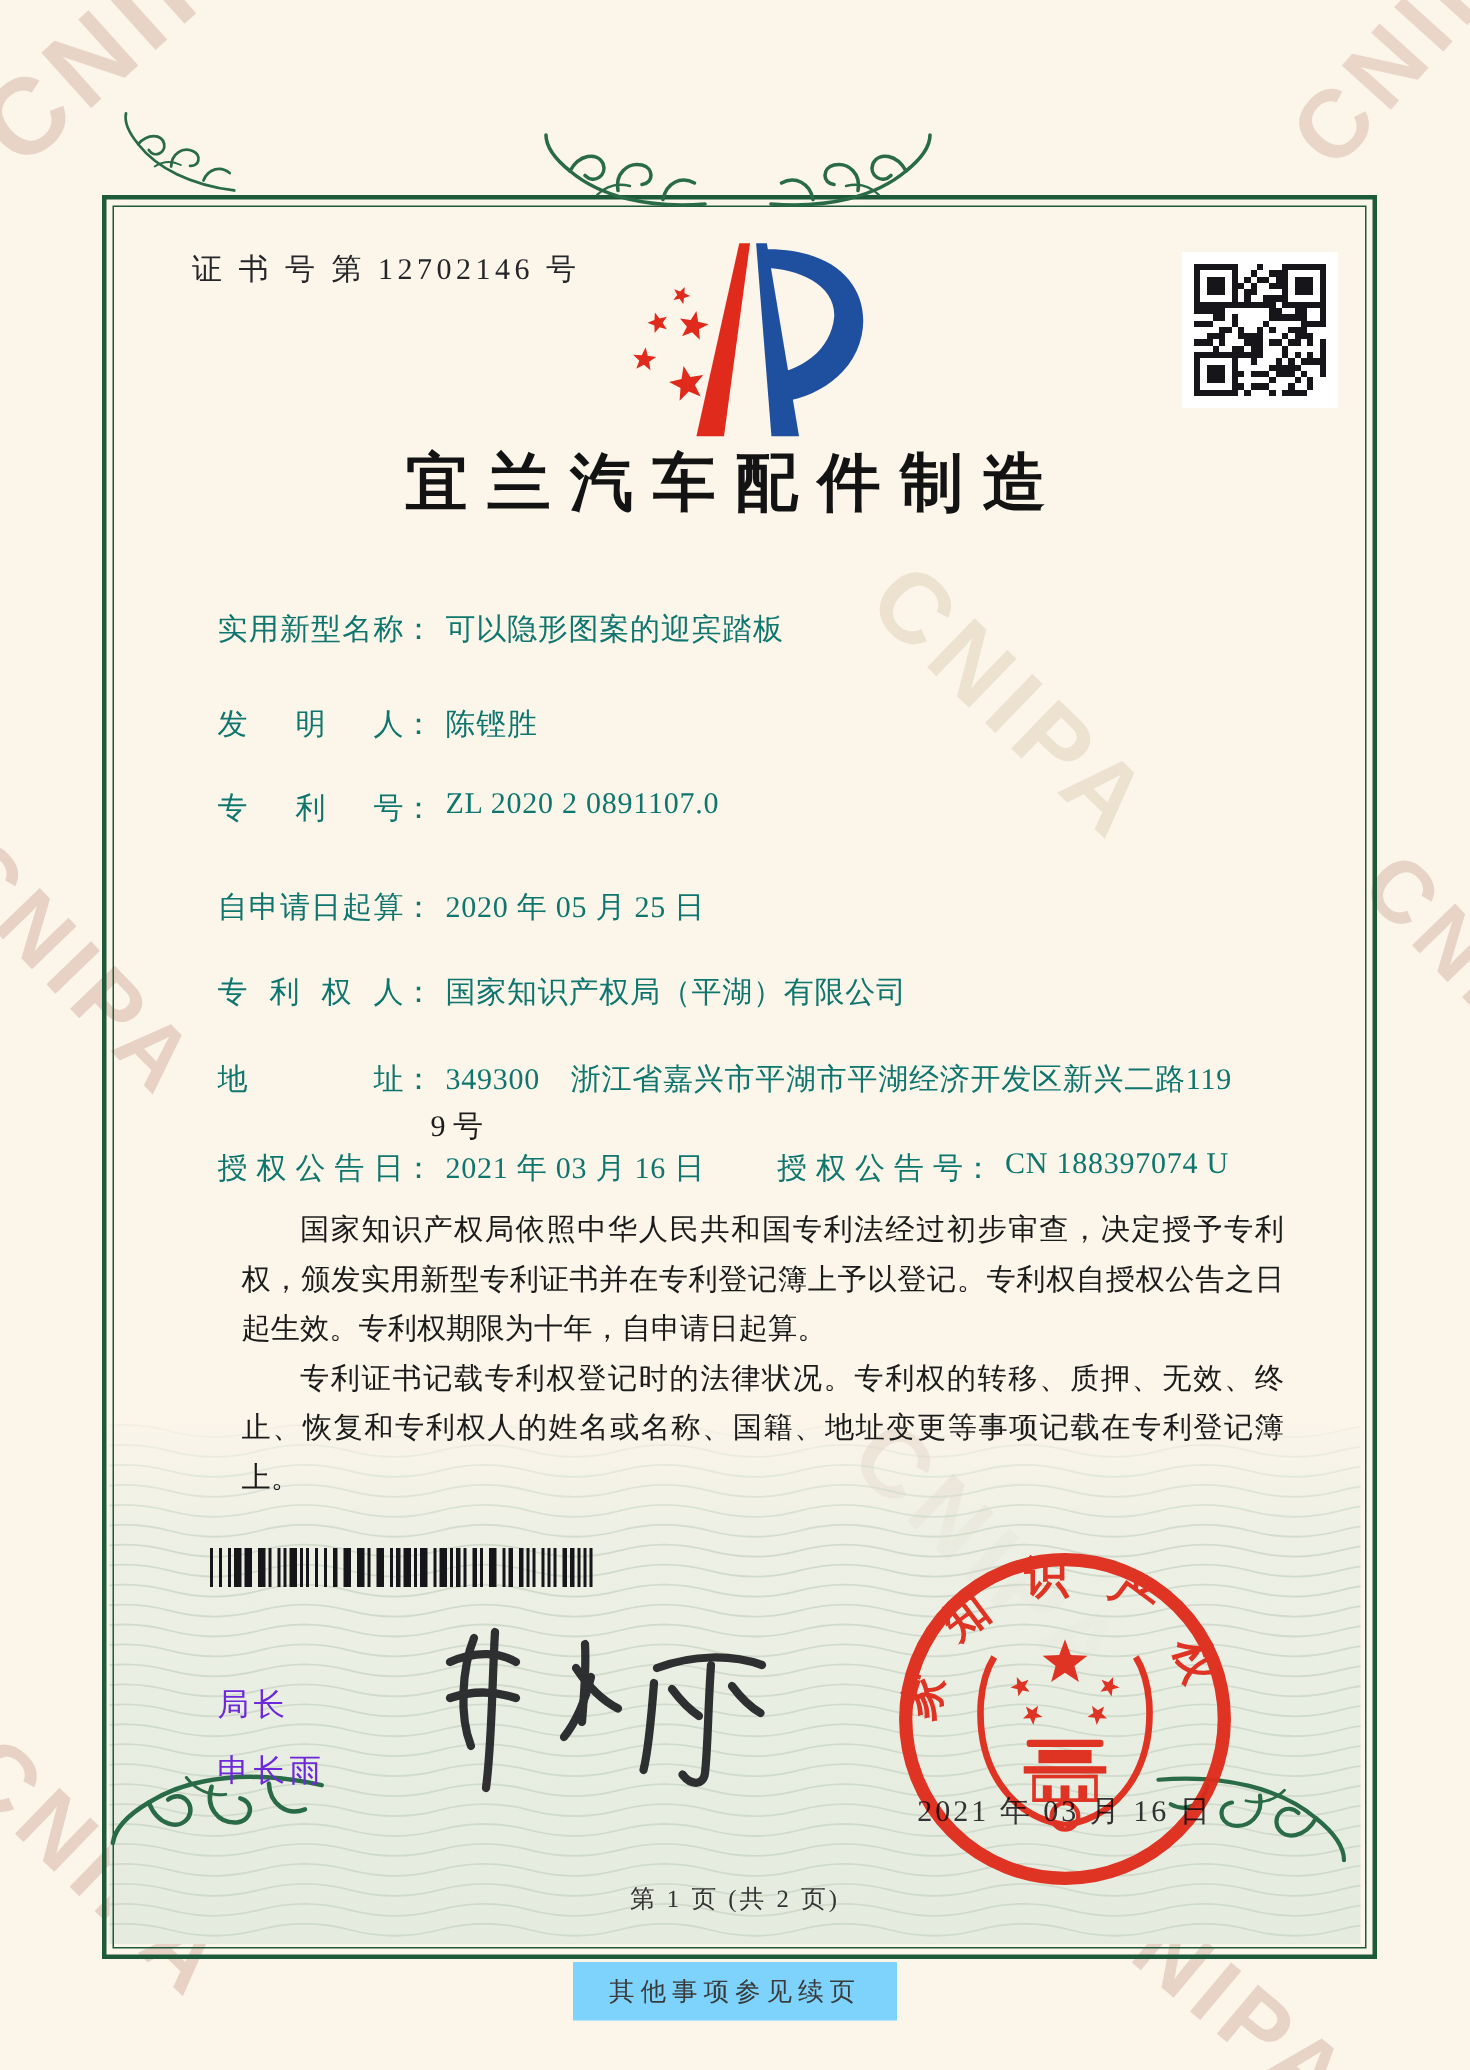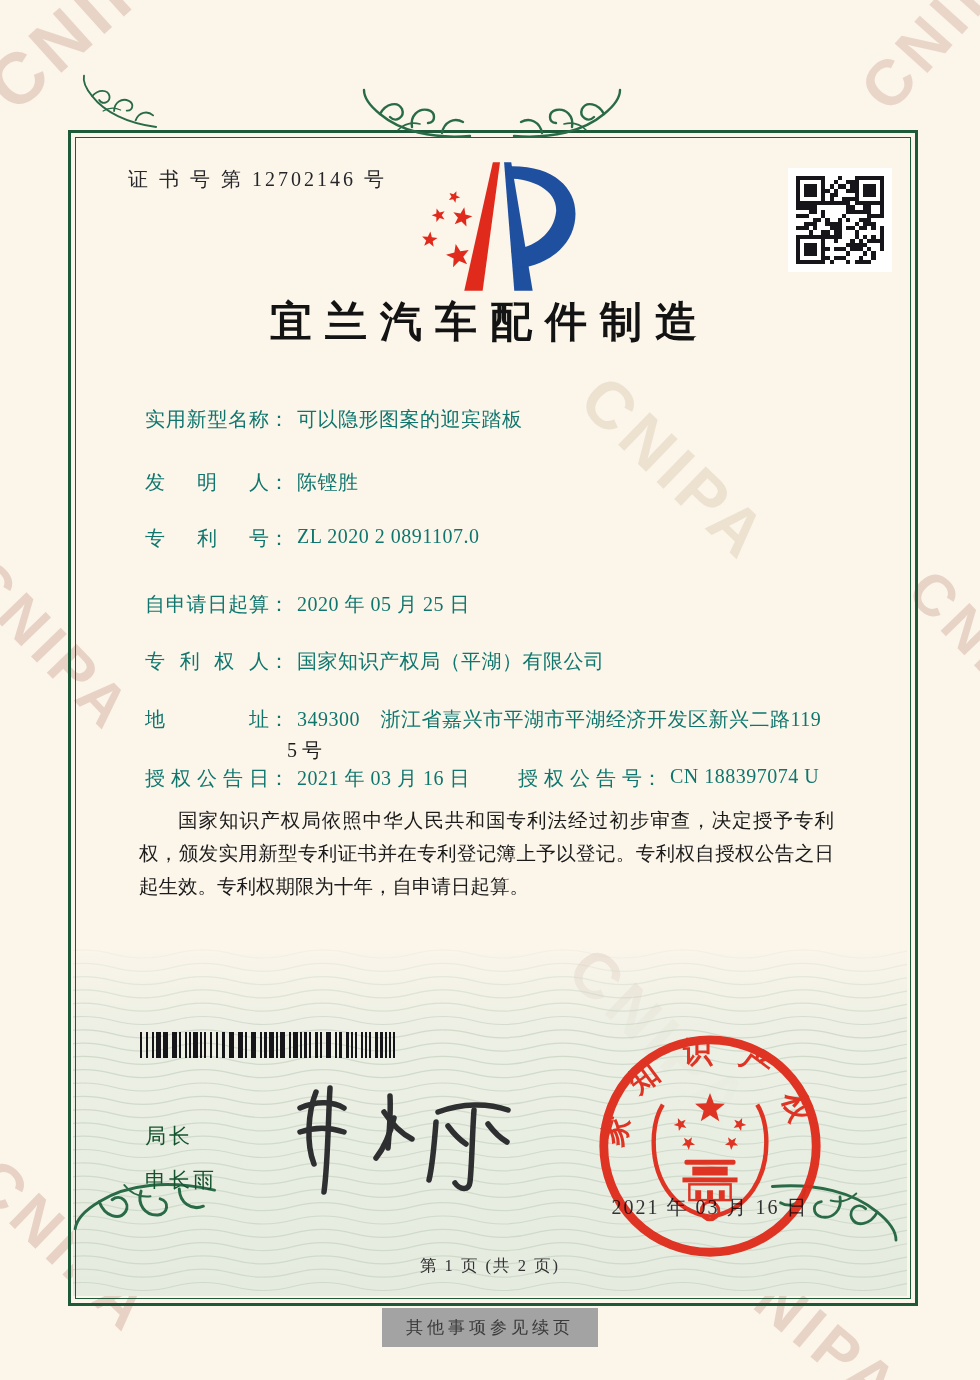--- a/index.html
+++ b/index.html
@@ -26,35 +26,35 @@
   .title{left:0;top:294px;width:100%;text-align:center;font-size:42px;font-weight:bold;
          letter-spacing:13px;color:#131313;z-index:3;}
   
   .frow{left:145px;width:700px;font-size:20px;color:#0f766e;z-index:3;white-space:nowrap;}
   .flabel{display:inline-block;width:124px;text-align:justify;text-align-last:justify;vertical-align:top;}
   .fcolon{display:inline-block;vertical-align:top;}
   .fvalue{display:inline-block;margin-left:8px;vertical-align:top;letter-spacing:0.5px;}
   .frow2group{display:inline-block;}
   .addr2{left:287px;top:737px;font-size:20px;z-index:3;}
   
-  .paras{left:139px;top:804px;width:695px;font-size:19.5px;line-height:33px;
+  .paras{left:161px;top:804px;width:695px;font-size:19.5px;line-height:33px;
          text-align:justify;z-index:3;color:#1b1b1b;}
   .paras p{margin:0;text-indent:2em;}
   
   .barcode{left:140px;top:1032px;width:260px;height:26px;z-index:3;font-size:0;}
   .barcode span{display:inline-block;height:100%;background:#15151a;vertical-align:top;}
   
-  .director{left:145px;top:1114px;font-size:21px;line-height:44px;letter-spacing:3px;z-index:3;color:#14532d;}
+  .director{left:145px;top:1114px;font-size:21px;line-height:44px;letter-spacing:3px;z-index:3;color:#6d28d9;}
   .sig{left:272px;top:1078px;z-index:4;}
   .seal{left:592px;top:1028px;width:236px;height:236px;z-index:4;opacity:.95;}
   .seal-date{left:598px;top:1194px;width:224px;text-align:center;font-size:20px;
              letter-spacing:2px;color:#38363a;z-index:5;mix-blend-mode:multiply;}
   .pagefoot{left:0;top:1255px;width:100%;text-align:center;font-size:16.5px;color:#333;z-index:3;letter-spacing:2px;}
   .contnote{left:0;top:1308px;width:100%;text-align:center;z-index:3;}
-  .contnote span{display:inline-block;background:#a3a3a3;padding:8px 24px;font-size:17px;
+  .contnote span{display:inline-block;background:#7dd3fc;padding:8px 24px;font-size:17px;
                  letter-spacing:4px;color:#3a3a3a;}
   
   .orn{position:absolute;z-index:2;pointer-events:none;}
 </style>
 </head>
 <body>
 
 <div class="wm" style="left:-34px;top:-28px;font-size:72px;transform:rotate(-42deg);color:rgba(206,162,146,.40);">CNIPA</div>
 <div class="wm" style="left:836px;top:-20px;font-size:64px;transform:rotate(-48deg);color:rgba(206,162,146,.38);">CNIPA</div>
 <div class="wm" style="left:560px;top:430px;font-size:66px;transform:rotate(44deg);color:rgba(205,180,148,.30);">CNIPA</div>
@@ -396,32 +396,33 @@
 </div>
 <div class="abs frow" style="top:591px">
   <span class="flabel">自申请日起算</span><span class="fcolon">：</span><span class="fvalue">2020 年 05 月 25 日</span>
 </div>
 <div class="abs frow" style="top:648px">
   <span class="flabel">专 利 权 人</span><span class="fcolon">：</span><span class="fvalue">国家知识产权局（平湖）有限公司</span>
 </div>
 <div class="abs frow" style="top:706px">
   <span class="flabel">地　　　址</span><span class="fcolon">：</span><span class="fvalue">349300　浙江省嘉兴市平湖市平湖经济开发区新兴二路119</span>
 </div>
-<div class="abs addr2">5 号</div>
+<div class="abs addr2">9 号</div>
 <div class="abs frow" style="top:765px">
   <span class="frow2group" style="width:368px">
     <span class="flabel">授权公告日</span><span class="fcolon">：</span><span class="fvalue">2021 年 03 月 16 日</span>
   </span>
   <span class="frow2group">
     <span class="flabel">授权公告号</span><span class="fcolon">：</span><span class="fvalue">CN 188397074 U</span>
   </span>
 </div>
 
 <div class="abs paras">
   <p>国家知识产权局依照中华人民共和国专利法经过初步审查，决定授予专利权，颁发实用新型专利证书并在专利登记簿上予以登记。专利权自授权公告之日起生效。专利权期限为十年，自申请日起算。</p>
+  <p>专利证书记载专利权登记时的法律状况。专利权的转移、质押、无效、终止、恢复和专利权人的姓名或名称、国籍、地址变更等事项记载在专利登记簿上。</p>
 </div>
 
 <div class="abs barcode" id="barcode"><span style="width:2px;margin-right:4px"></span><span style="width:2px;margin-right:4px"></span><span style="width:2px;margin-right:2px"></span><span style="width:5px;margin-right:2px"></span><span style="width:5px;margin-right:4px"></span><span style="width:5px;margin-right:2px"></span><span style="width:2px;margin-right:4px"></span><span style="width:2px;margin-right:2px"></span><span style="width:2px;margin-right:2px"></span><span style="width:5px;margin-right:2px"></span><span style="width:2px;margin-right:2px"></span><span style="width:2px;margin-right:4px"></span><span style="width:2px;margin-right:4px"></span><span style="width:2px;margin-right:4px"></span><span style="width:3px;margin-right:4px"></span><span style="width:5px;margin-right:4px"></span><span style="width:5px;margin-right:2px"></span><span style="width:2px;margin-right:4px"></span><span style="width:5px;margin-right:4px"></span><span style="width:2px;margin-right:2px"></span><span style="width:3px;margin-right:2px"></span><span style="width:5px;margin-right:2px"></span><span style="width:2px;margin-right:2px"></span><span style="width:5px;margin-right:4px"></span><span style="width:2px;margin-right:2px"></span><span style="width:5px;margin-right:2px"></span><span style="width:2px;margin-right:2px"></span><span style="width:3px;margin-right:2px"></span><span style="width:2px;margin-right:4px"></span><span style="width:3px;margin-right:2px"></span><span style="width:2px;margin-right:4px"></span><span style="width:5px;margin-right:4px"></span><span style="width:2px;margin-right:2px"></span><span style="width:3px;margin-right:4px"></span><span style="width:3px;margin-right:2px"></span><span style="width:2px;margin-right:2px"></span><span style="width:2px;margin-right:4px"></span><span style="width:2px;margin-right:2px"></span><span style="width:2px;margin-right:2px"></span><span style="width:2px;margin-right:4px"></span><span style="width:3px;margin-right:2px"></span><span style="width:3px;margin-right:2px"></span><span style="width:2px;margin-right:2px"></span><span style="width:2px;margin-right:2px"></span><span style="width:2px;margin-right:4px"></span></div>
 
 <div class="abs director">
   <div>局长</div>
   <div>申长雨</div>
 </div>
 
 <svg class="abs sig" width="268" height="122" viewBox="0 0 268 122">

